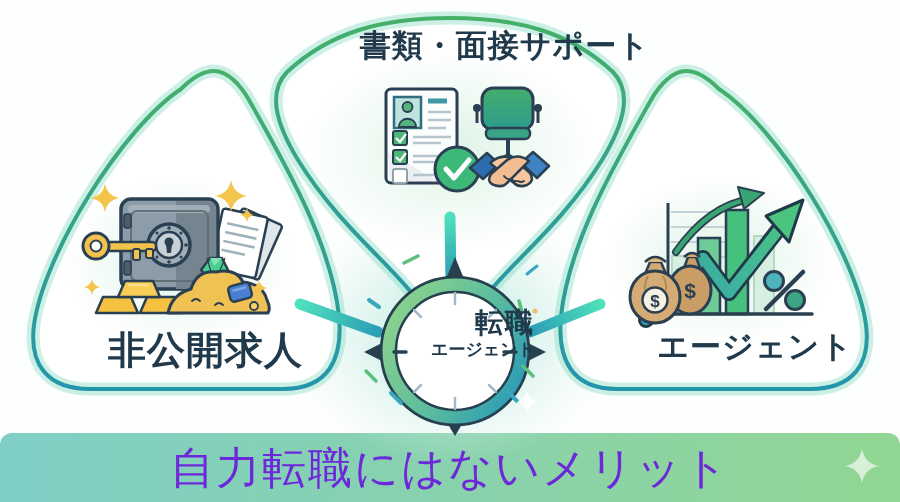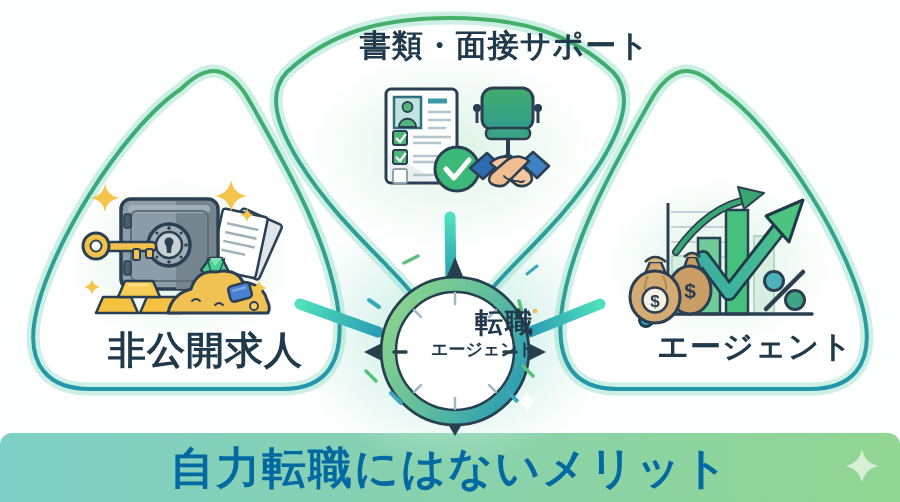--- a/index.html
+++ b/index.html
@@ -18,22 +18,22 @@
   #lbl-right{left:603px;width:250px;top:330px;font-size:31px;}
   #badge-line1{left:375px;width:160px;top:308px;font-size:28px;letter-spacing:2px;}
   #badge-line2{left:375px;width:160px;top:341px;font-size:17px;letter-spacing:0;}
   #banner{
     position:absolute;z-index:1;left:0;top:433px;width:900px;height:69px;
     border-radius:12px 12px 0 0;
     background:linear-gradient(90deg,#7ecfc6 0%,#8ad2ab 55%,#92d693 100%);
   }
   #banner-text{
     position:absolute;z-index:3;left:0;top:436px;width:900px;height:66px;
-    text-align:center;font-size:44px;line-height:64px;font-weight:700;
-    color:#0369a1;letter-spacing:2px;
+    text-align:center;font-size:44px;line-height:64px;font-weight:400;
+    color:#6d28d9;letter-spacing:2px;
   }
 </style>
 </head>
 <body>
 
 <div id="stage">
 
   <div id="banner"></div>
 
   <svg id="diagram-svg" width="900" height="502" viewBox="0 0 900 502">

